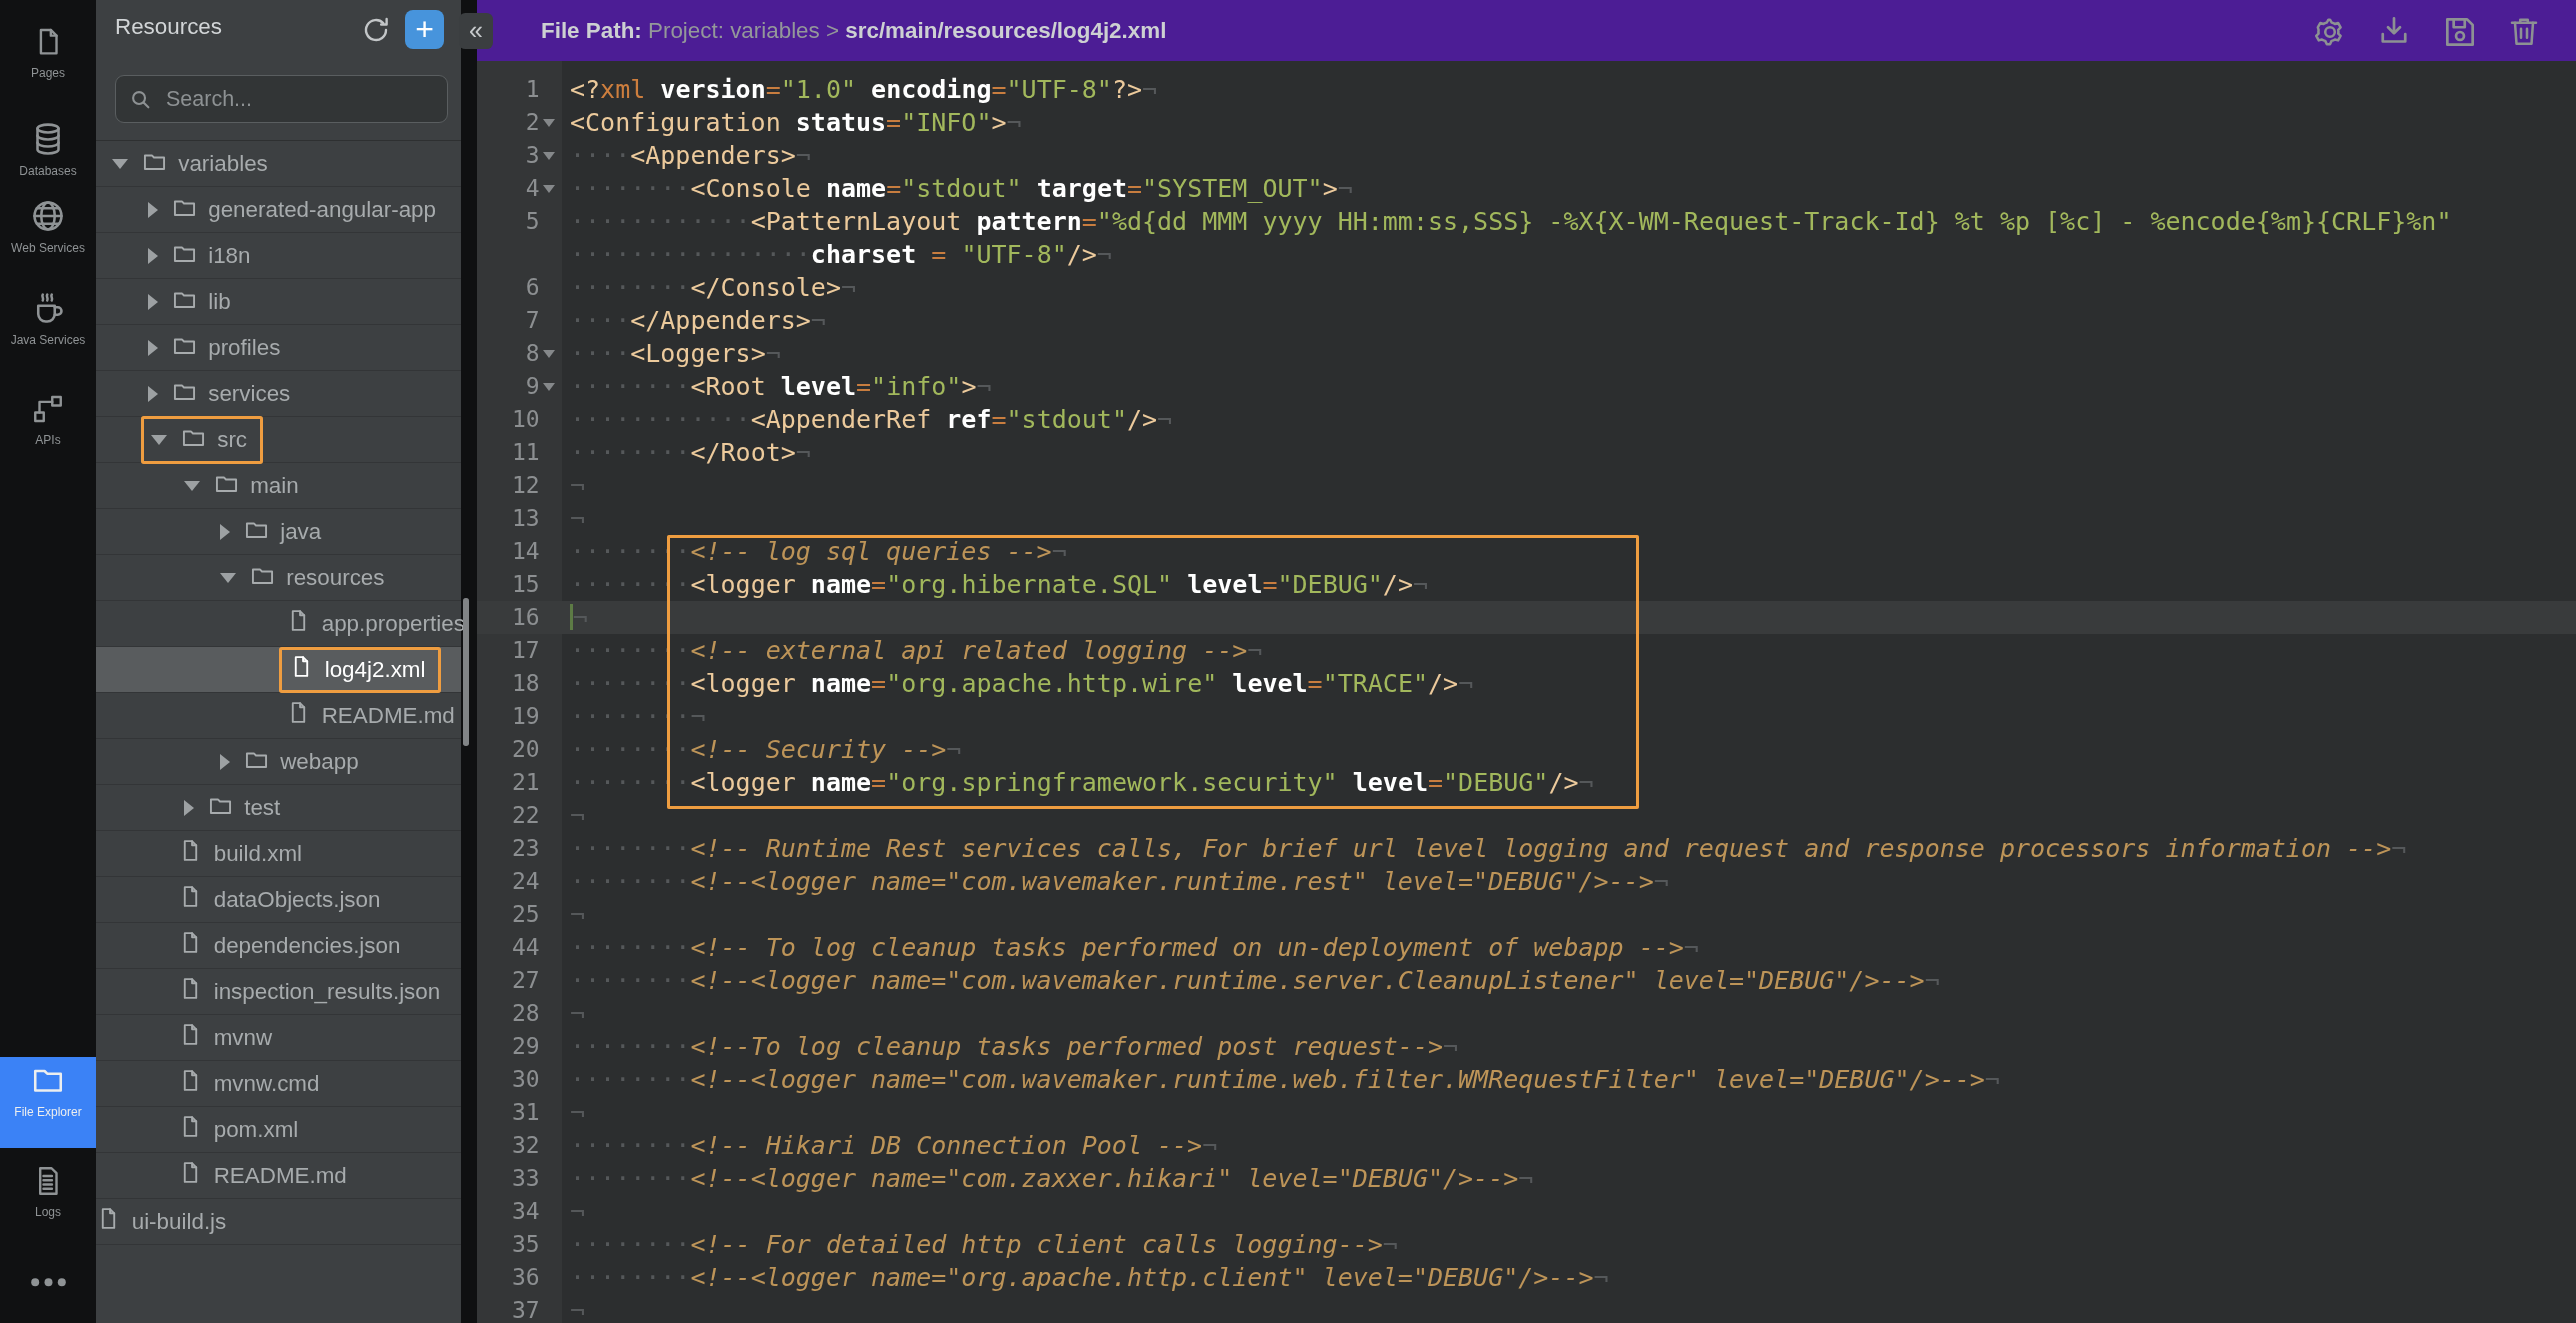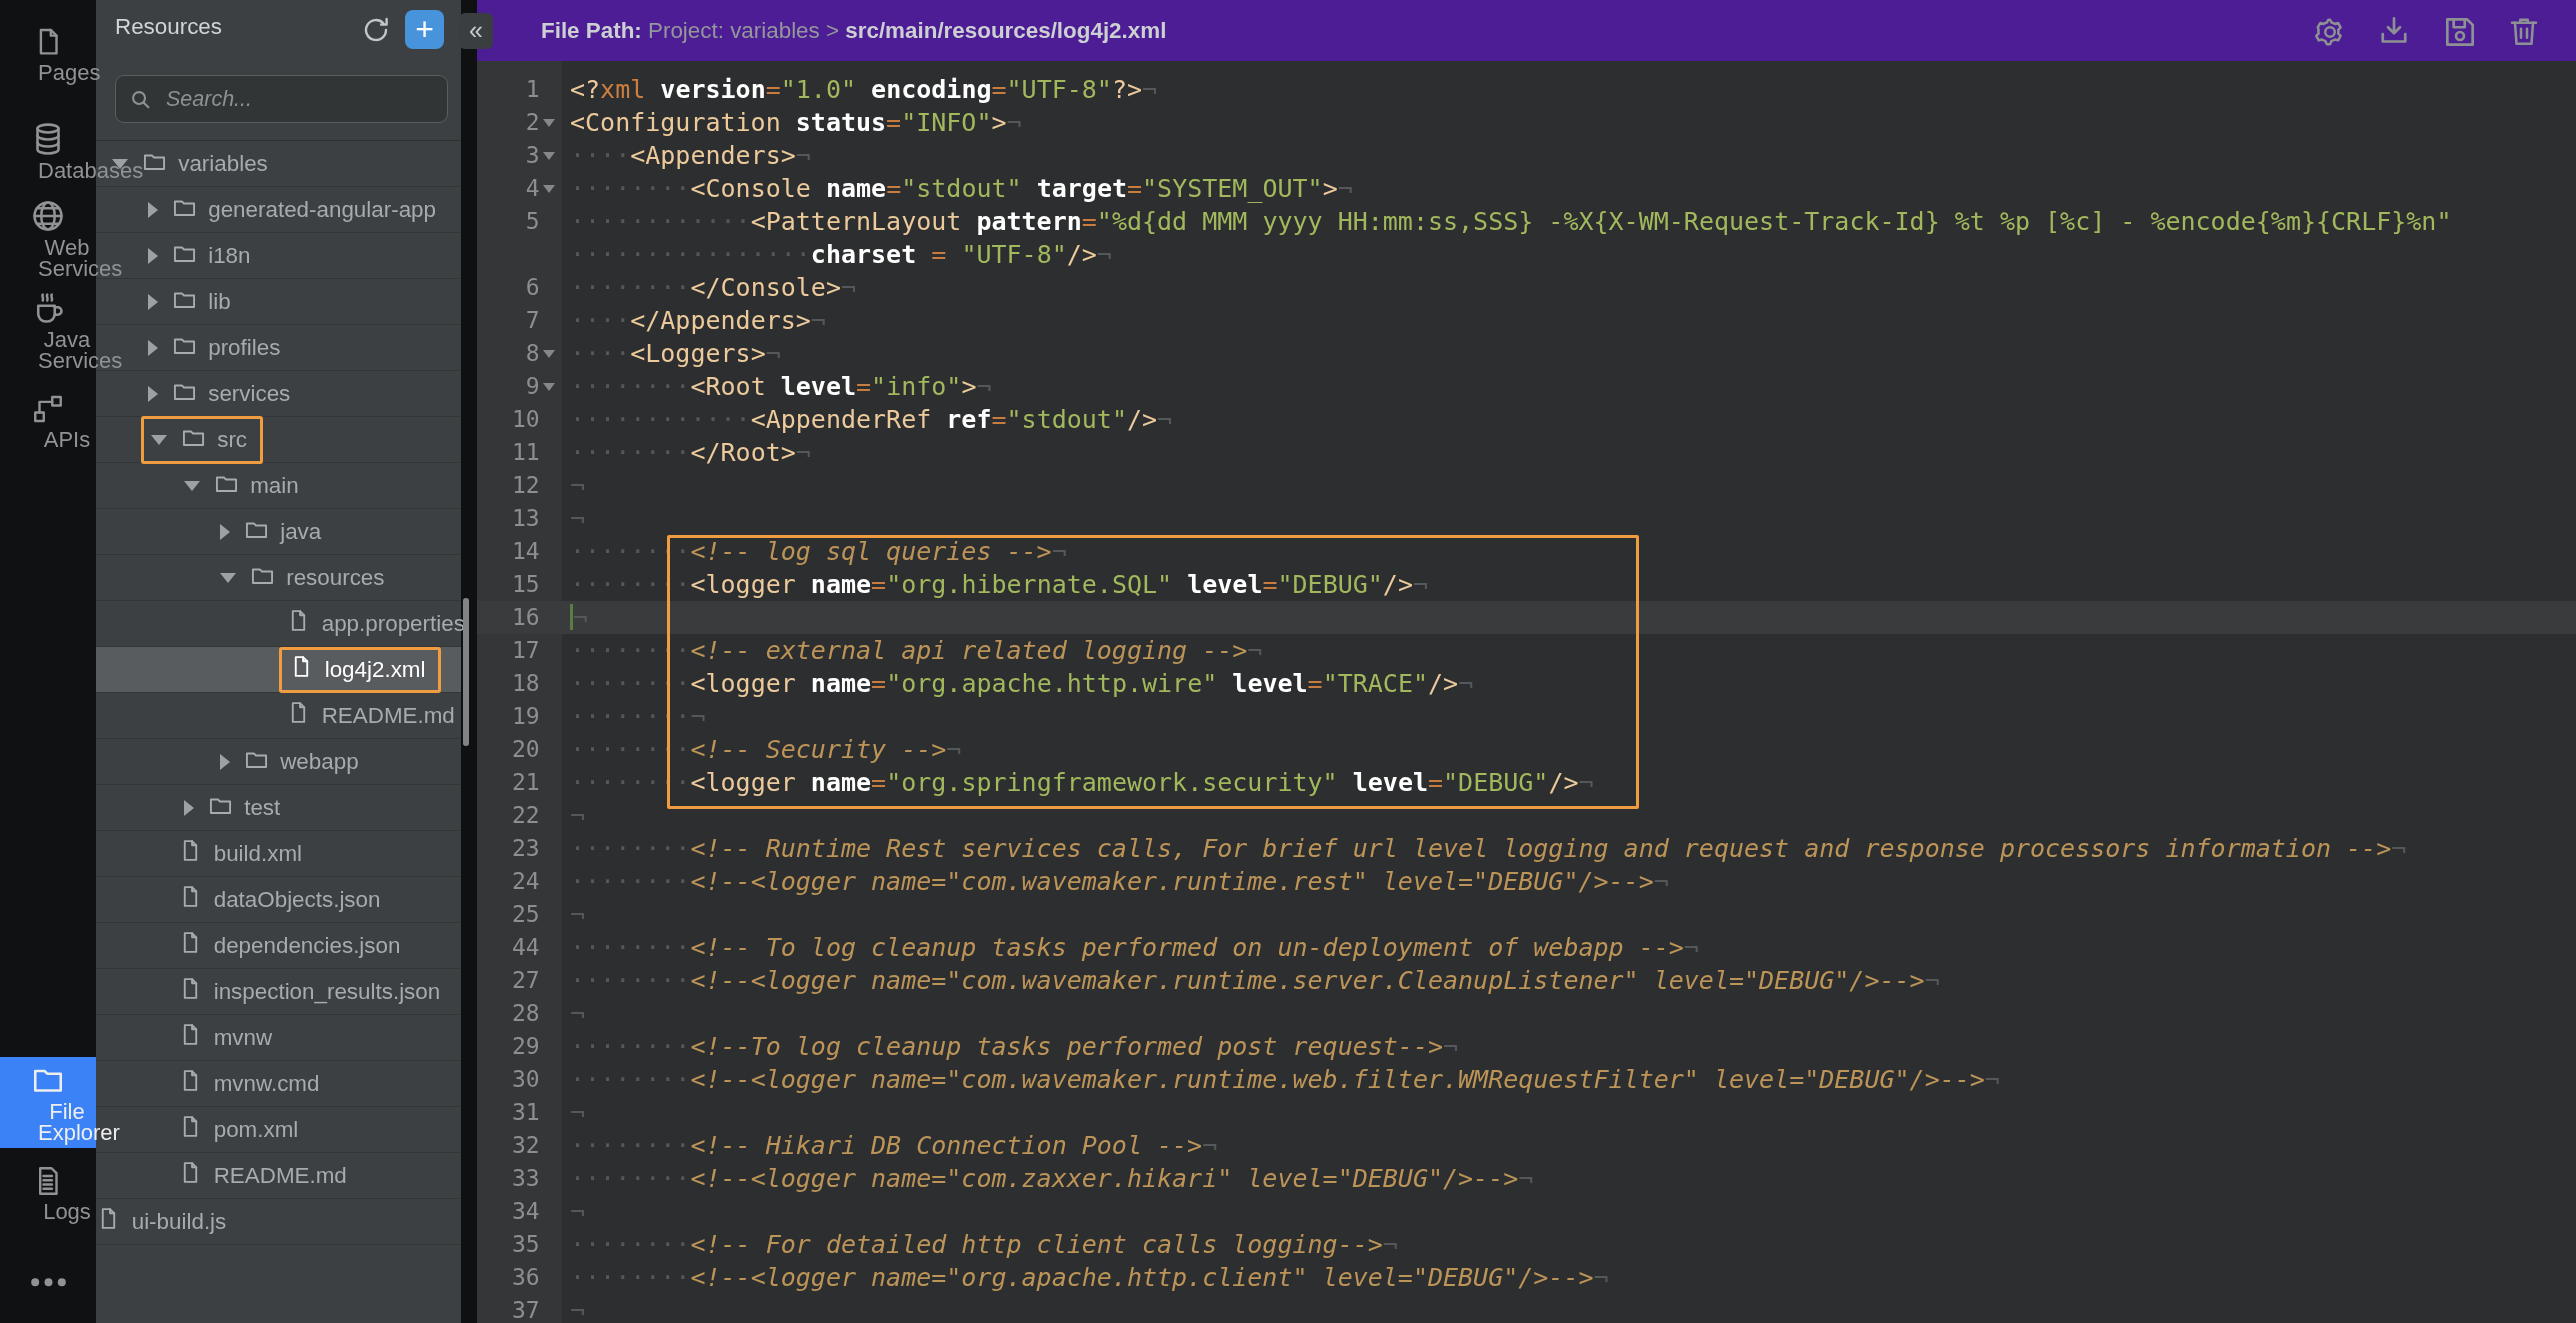--- a/index.html
+++ b/index.html
@@ -4,32 +4,32 @@
 <style>
   * { margin:0; padding:0; box-sizing:border-box; }
   html,body { width:2576px; height:1324px; overflow:hidden; background:#2c2e2f;
     font-family:"Liberation Sans", sans-serif; }
   #app { position:relative; width:2576px; height:1324px; background:#2c2e2f; }
 
   
   #rail { position:absolute; left:0; top:0; width:96px; height:1324px; background:#101112; z-index:5; }
   .rail-item { position:absolute; left:0; width:96px; text-align:center; color:#8f9395; cursor:pointer; padding-top:5.4px; }
   .rail-item svg { display:block; margin:0 auto 3.6px auto; }
-  .rail-label { font-size:22px; line-height:20.6px;padding-left:38px; }
+  .rail-label { font-size:12px; line-height:20.6px; }
   .rail-item.active { background:#3b82f6; color:#eceeef; height:91px; }
 
   
   #sidebar { position:absolute; left:96px; top:0; width:365px; height:1324px; background:#3d4042; z-index:4; }
   #sidebar-title { position:absolute; left:19px; top:14.3px; font-size:22.4px; color:#d2d5d7; }
   #refresh-btn { position:absolute; left:265px; top:15px; width:32px; height:32px; color:#c3c6c8; cursor:pointer; }
   #add-btn { position:absolute; left:309px; top:10px; width:39px; height:39px; border-radius:8px;
     background:var(--blue,#4794dc); color:#fff; font-size:32px; line-height:38px; text-align:center; cursor:pointer; }
   #search-wrap { position:absolute; left:19px; top:75px; width:333px; height:48px; }
   #search-input { width:100%; height:100%; background:#323536; border:1.8px solid #5a5e60; border-radius:9px;
-    color:#c8cbcd; font-size:21.5px; padding-left:50px; outline:none; font-family:"Liberation Sans",sans-serif;font-style:italic; }
+    color:#c8cbcd; font-size:21.5px; padding-left:50px; outline:none; font-family:"Liberation Sans",sans-serif; }
   #search-input::placeholder { color:#8d9193; }
   #search-icon { position:absolute; left:14.3px; top:12.5px; color:#8d9193; pointer-events:none; }
   #tree { position:absolute; left:0; top:140px; width:365px; border-top:0.9px solid #2e3031; }
   .trow { position:relative; display:flex; align-items:center; height:46px; border-bottom:0.9px solid #333537;
     color:#a7abad; font-size:22.4px; cursor:pointer; }
   .trow.sel { background:#595c5e; color:#ffffff; }
   .tcaret { width:0; height:0; margin-right:12.5px; flex:none; }
   .tcaret.open { border-left:8px solid transparent; border-right:8px solid transparent; border-top:10px solid #9da1a3; }
   .tcaret.closed { border-top:8px solid transparent; border-bottom:8px solid transparent; border-left:10px solid #9da1a3; }
   .ticon { flex:none; margin-right:10.7px; color:inherit; display:inline-block; }

